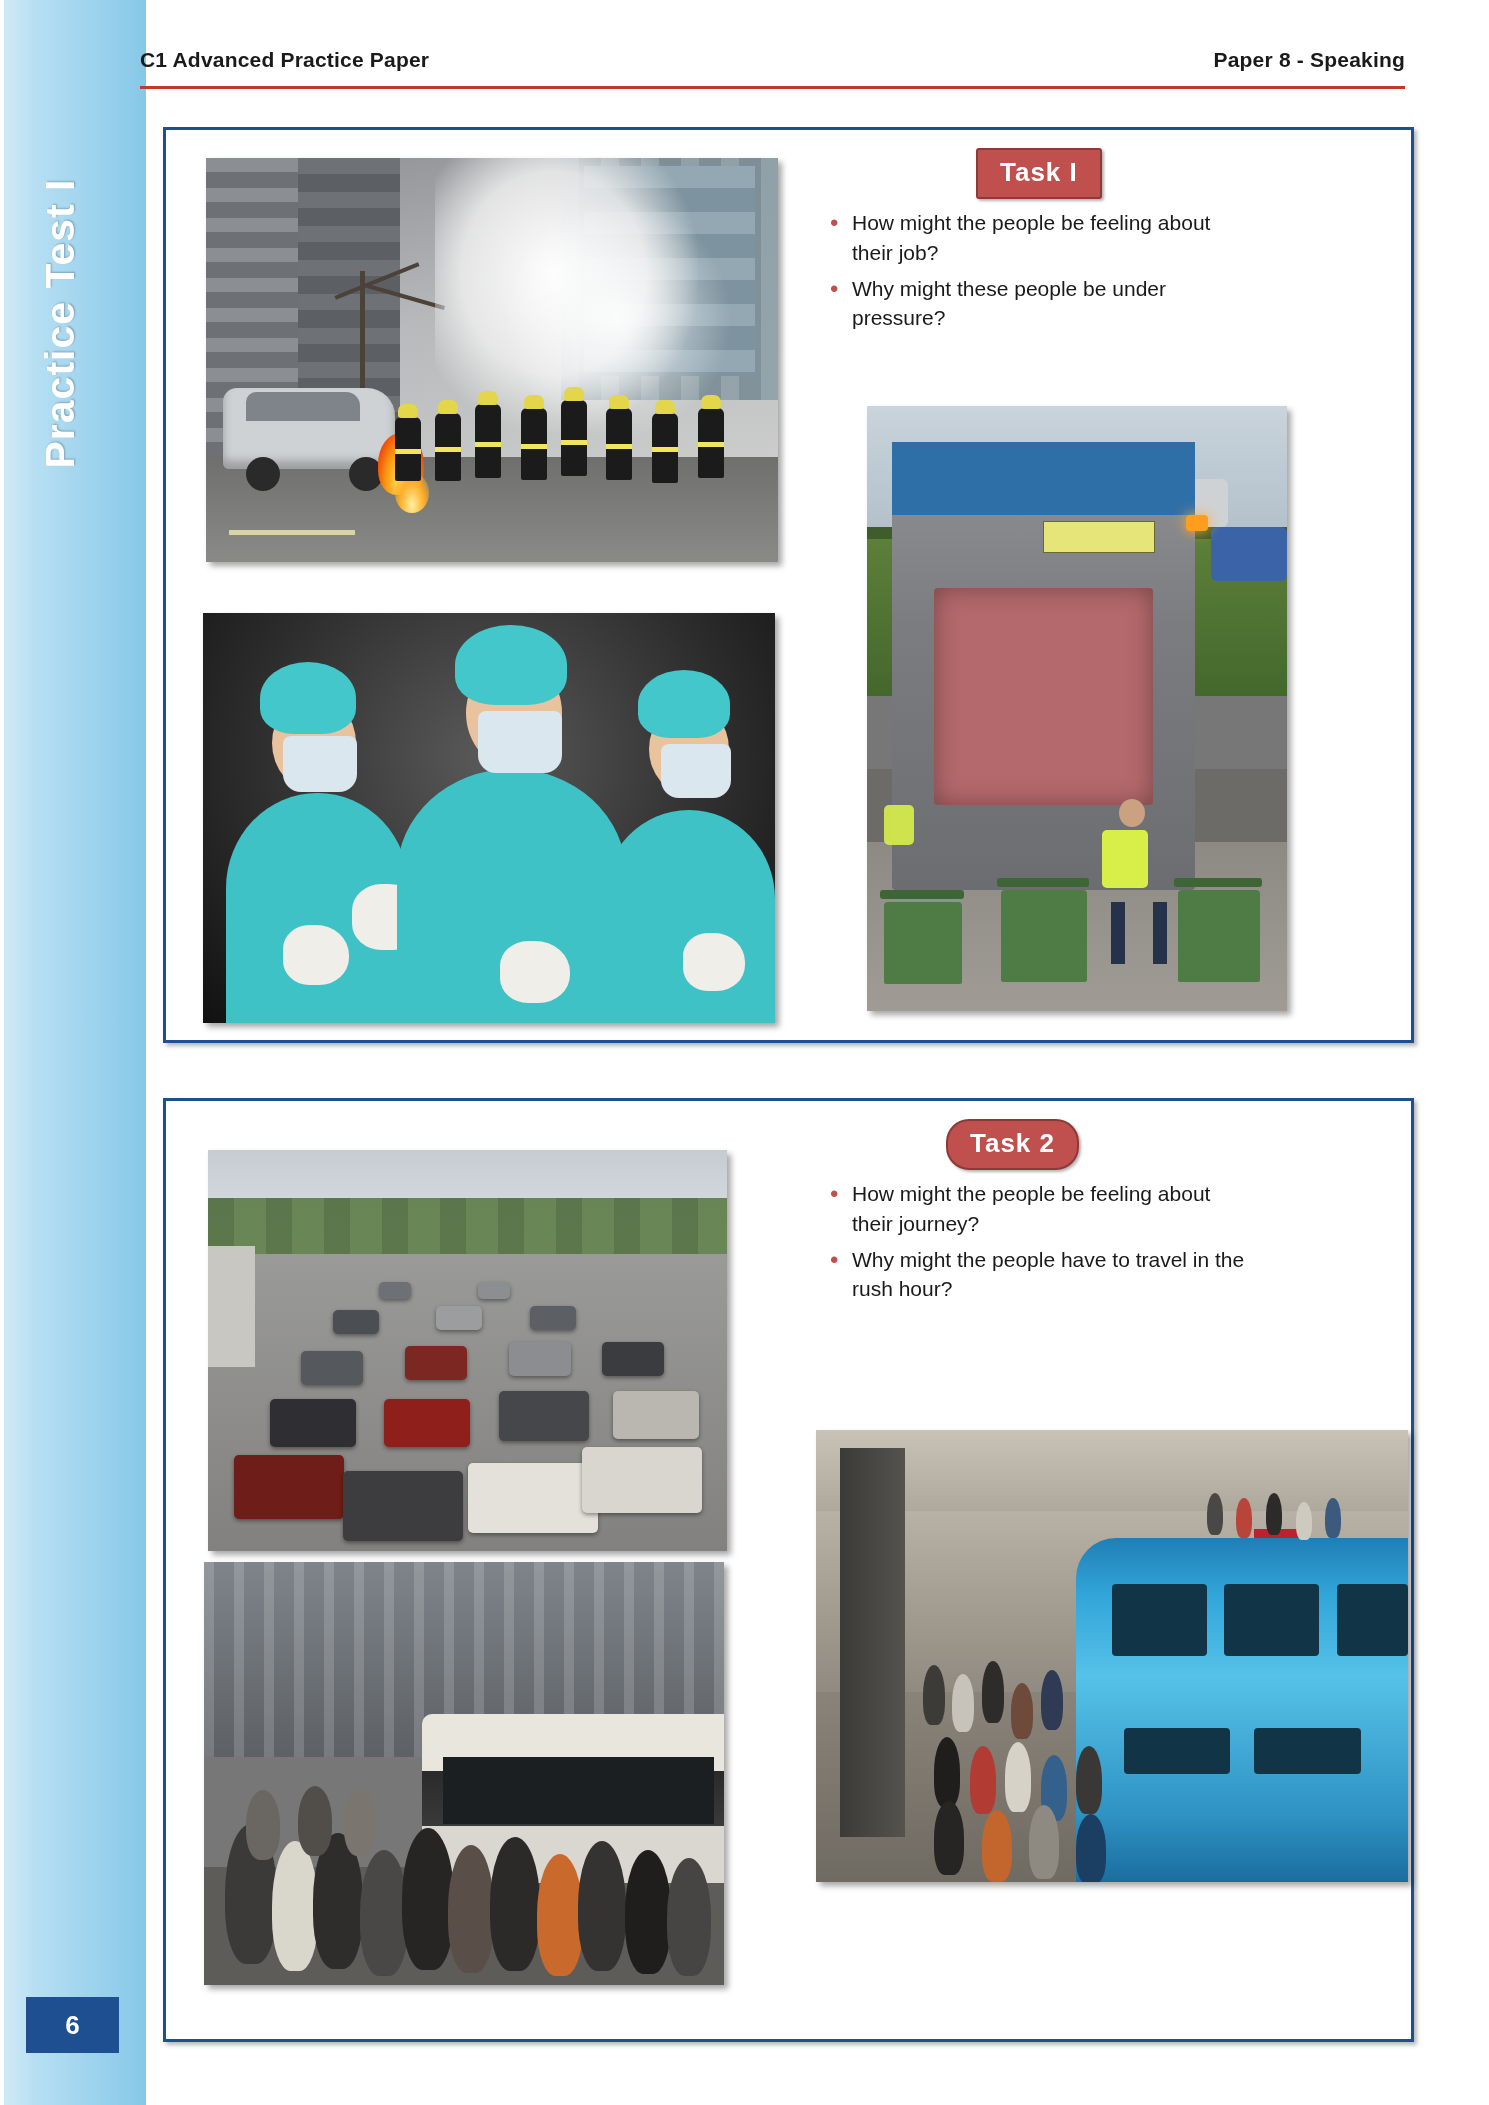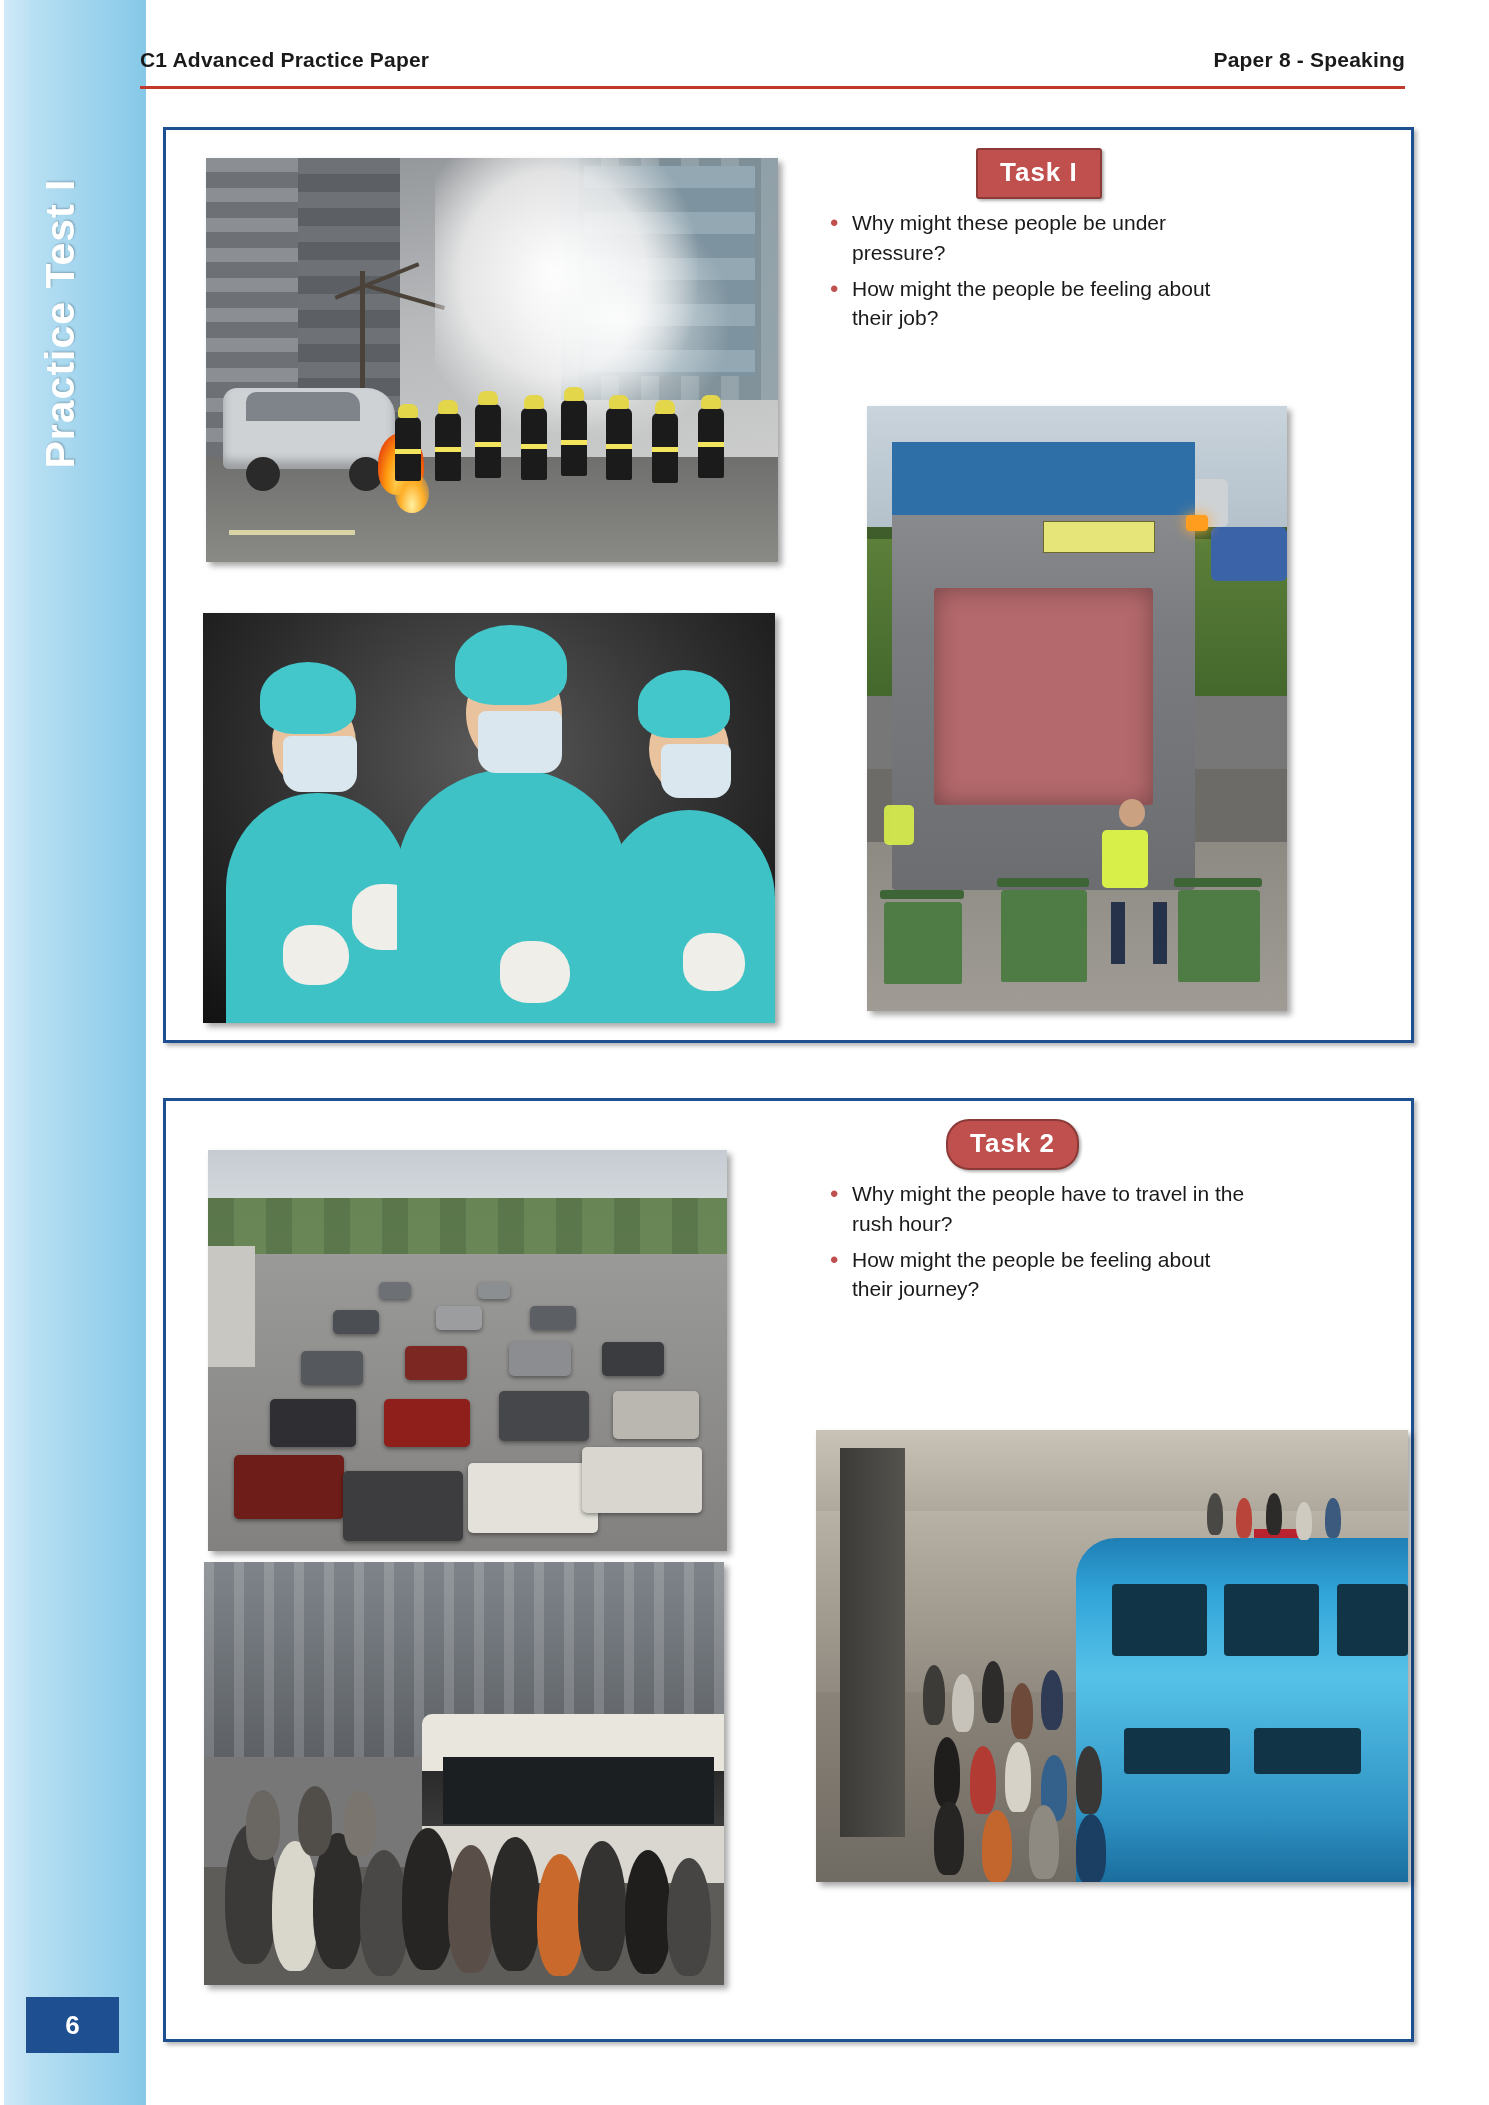--- a/index.html
+++ b/index.html
@@ -251,22 +251,22 @@
   <div class="header-left">C1 Advanced Practice Paper</div>
   <div class="header-right">Paper 8 - Speaking</div>
   <div class="header-rule"></div>
 </div>
 
 <div class="panel" id="panel-1">
   <div class="task-badge" style="left:780px; top:18px;margin-left:30px;">Task  I</div>
 
   <div class="bullets" style="left:660px; top:78px; width:420px;">
     <ul>
+      <li>How might the people be feeling about their job?</li>
       <li>Why might these people be under pressure?</li>
-      <li>How might the people be feeling about their job?</li>
     </ul>
   </div>
 </div>
 
 <div class="photo" id="photo-fire">
   <div class="layer fire-sky"></div>
   <div class="layer fire-bldg-r"></div>
   <div class="layer fire-glass"></div>
   <div class="layer fire-bldg-l"></div>
   <div class="layer fire-bldg-l2"></div>
@@ -356,22 +356,22 @@
   <div class="worker-leg" style="left:58%; top:82%; width:14px; height:62px;"></div>
   <div class="worker-leg" style="left:68%; top:82%; width:14px; height:62px;"></div>
   <div class="worker-vest" style="left:4%; top:66%; width:30px; height:40px; background:#d8ef4a; opacity:.9;"></div>
 </div>
 
 <div class="panel" id="panel-2">
   <div class="task-badge" style="left:780px; top:18px;border-radius:23px;">Task 2</div>
 
   <div class="bullets" style="left:660px; top:78px; width:420px;">
     <ul>
+      <li>How might the people be feeling about their journey?</li>
       <li>Why might the people have to travel in the rush hour?</li>
-      <li>How might the people be feeling about their journey?</li>
     </ul>
   </div>
 </div>
 
 <div class="photo" id="photo-traffic">
   <div class="layer tj-sky"></div>
   <div class="layer tj-trees"></div>
   <div class="layer tj-road"></div>
   <div class="layer tj-barrier"></div>
   <div class="tj-car" style="left:5%;  top:76%; width:110px; height:64px; background:#6f1d18;"></div>

